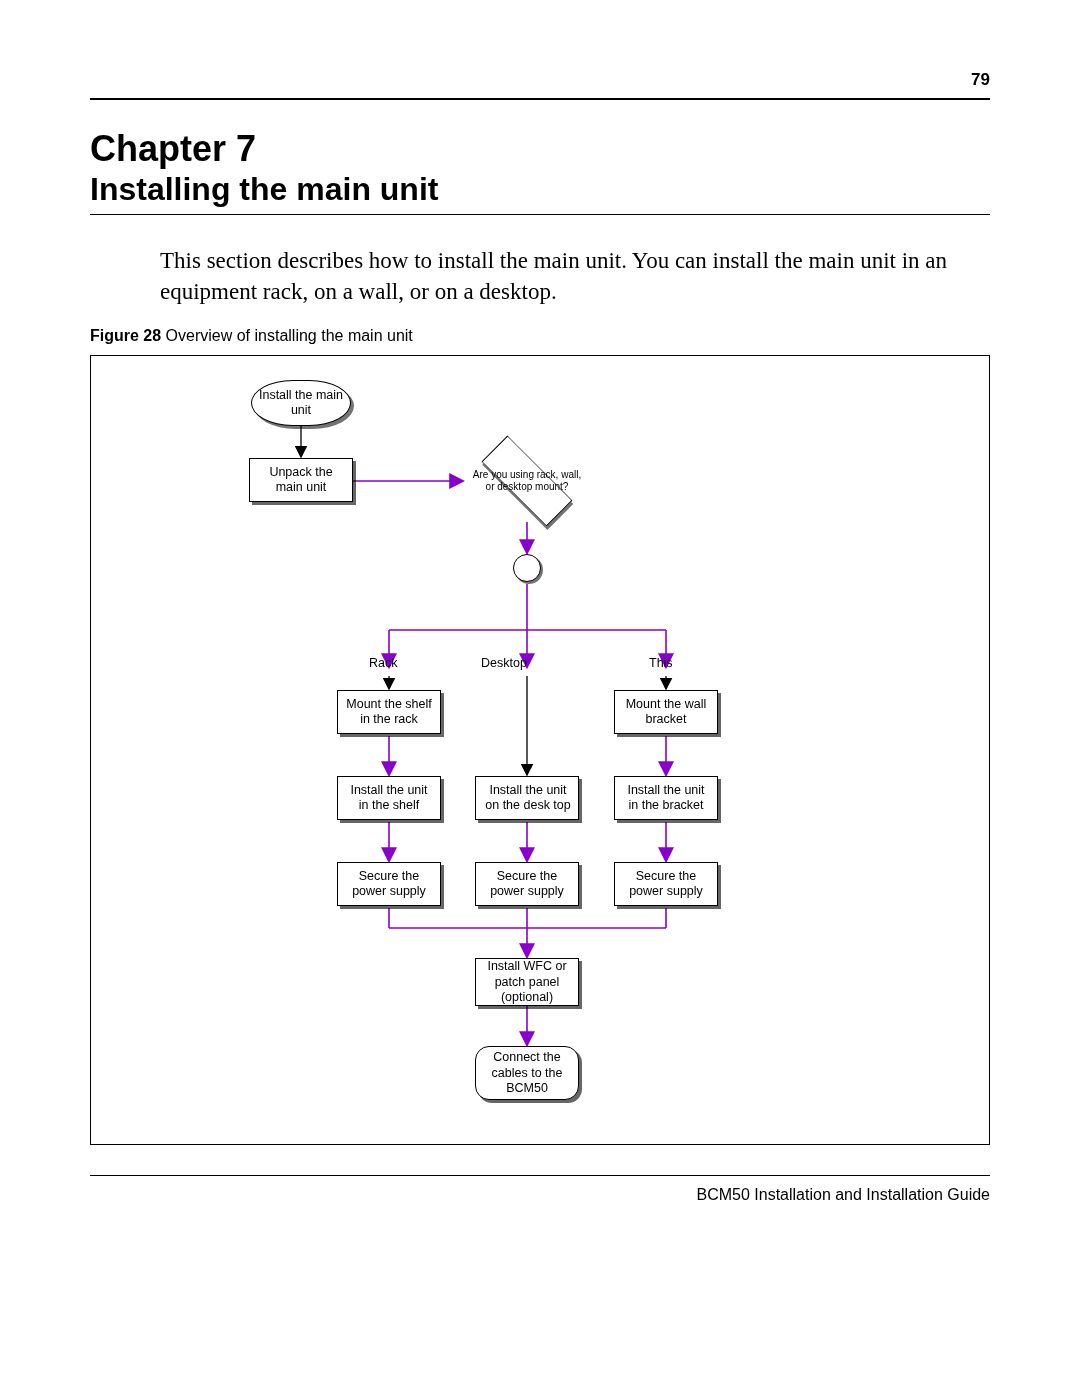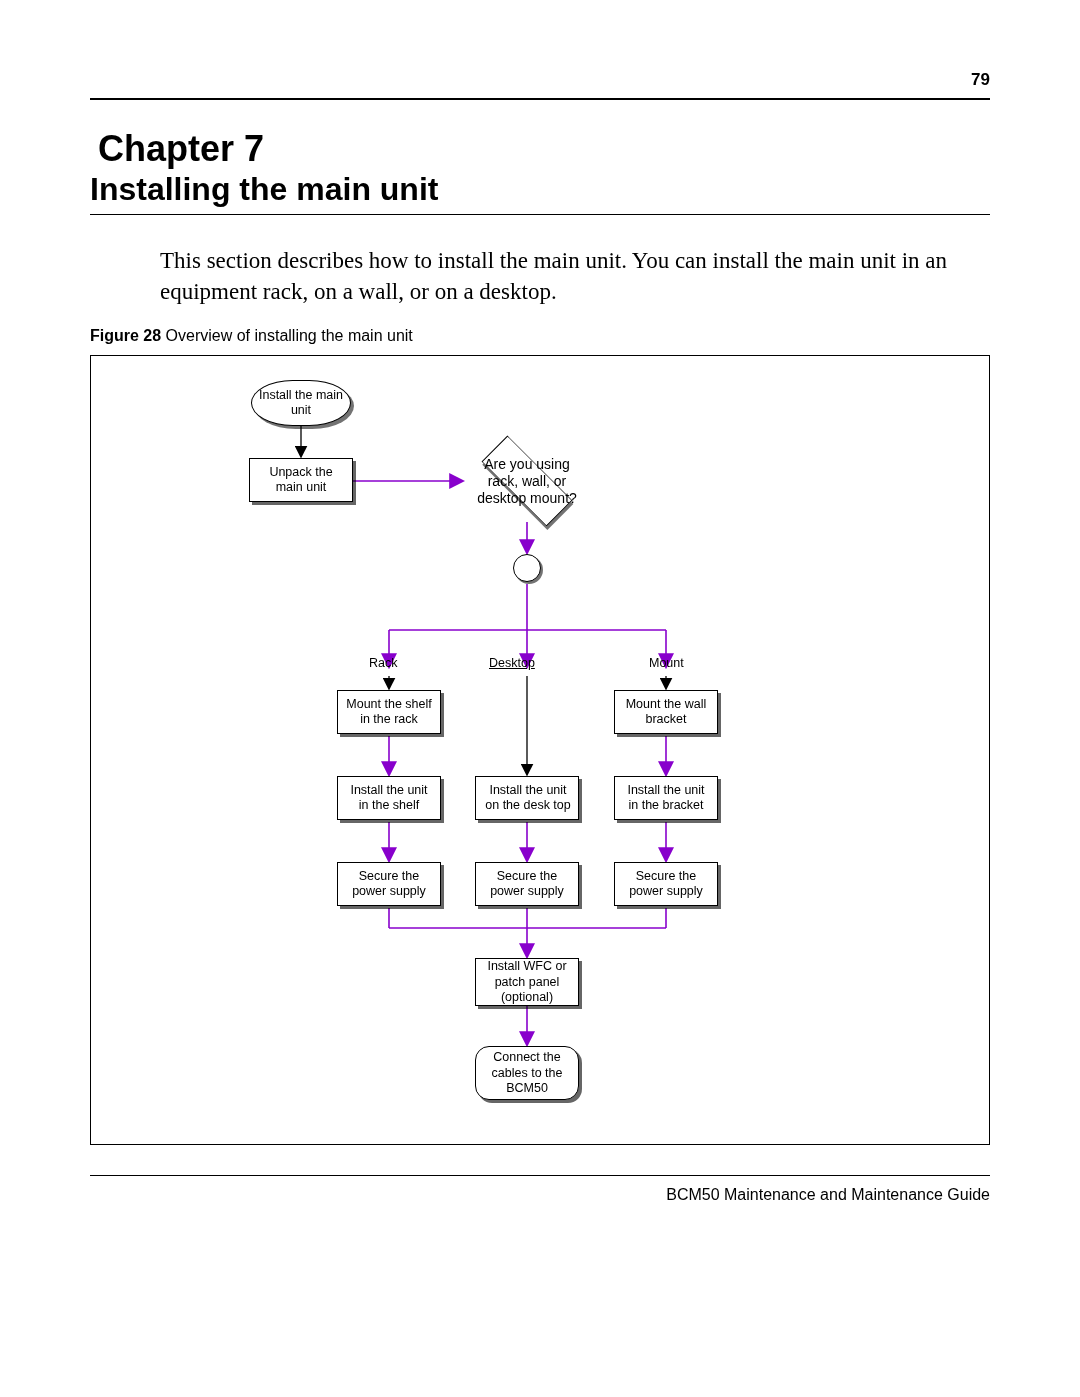--- a/index.html
+++ b/index.html
@@ -25,21 +25,20 @@
     border: none;
     border-top: 2px solid #000;
     margin-bottom: 28px;
   }
   .chapter-title {
     font-family: Arial, Helvetica, sans-serif;
     font-weight: bold;
     font-size: 36px;
     line-height: 1.15;
     margin-bottom: 2px;
-    margin-left: 8px;
   }
   .chapter-subtitle {
     font-family: Arial, Helvetica, sans-serif;
     font-weight: bold;
     font-size: 32px;
     margin-bottom: 6px;
   }
   .mid-rule {
     border: none;
     border-top: 1.5px solid #000;
@@ -117,21 +116,21 @@
     background: #fff;
     border: 1px solid #000;
     transform: translate(-50%, -50%) rotate(45deg) scaleY(0.63);
     box-shadow: 3px 3px 0 rgba(0,0,0,0.55);
   }
   .fdiamond .dtext {
     position: absolute;
     left: 0; right: 0; top: 50%;
     transform: translateY(-50%);
     font-family: Arial, Helvetica, sans-serif;
-    font-size: 14px;
+    font-size: 10px;
     text-align: center;
     line-height: 1.2;
     padding: 0 8px;
   }
   .fcircle {
     position: absolute;
     width: 28px; height: 28px;
     border-radius: 50%;
     background: #fff;
     border: 1px solid #000;
@@ -219,36 +218,36 @@
     <div class="fnode fbox" style="left:158px; top:102px; width:104px; height:44px;">Unpack the main unit</div>
 
     <div class="fdiamond" style="left:371px; top:84px;">
       <div class="dshape"></div>
       <div class="dtext">Are you using rack, wall, or desktop mount?</div>
     </div>
 
     <div class="fcircle" style="left:422px; top:198px;"></div>
 
     <div class="fbranch" style="left:278px; top:300px; width:40px;">Rack</div>
-    <div class="fbranch" style="left:398px; top:300px; width:54px;text-decoration:underline;">Desktop</div>
-    <div class="fbranch" style="left:558px; top:300px; width:36px;">Mount</div>
+    <div class="fbranch" style="left:390px; top:300px; width:54px;">Desktop</div>
+    <div class="fbranch" style="left:558px; top:300px; width:36px;">This</div>
 
     <div class="fnode fbox" style="left:246px; top:334px; width:104px; height:44px;">Mount the shelf in the rack</div>
     <div class="fnode fbox" style="left:246px; top:420px; width:104px; height:44px;">Install the unit in the shelf</div>
     <div class="fnode fbox" style="left:246px; top:506px; width:104px; height:44px;">Secure the power supply</div>
 
     <div class="fnode fbox" style="left:384px; top:420px; width:104px; height:44px;padding-left:8px;">Install the unit on the desk top</div>
     <div class="fnode fbox" style="left:384px; top:506px; width:104px; height:44px;">Secure the power supply</div>
 
     <div class="fnode fbox" style="left:523px; top:334px; width:104px; height:44px;">Mount the wall bracket</div>
     <div class="fnode fbox" style="left:523px; top:420px; width:104px; height:44px;">Install the unit in the bracket</div>
     <div class="fnode fbox" style="left:523px; top:506px; width:104px; height:44px;">Secure the power supply</div>
 
     <div class="fnode fbox" style="left:384px; top:602px; width:104px; height:48px;">Install WFC or patch panel (optional)</div>
 
     <div class="fnode fround" style="left:384px; top:690px; width:104px; height:54px;">Connect the cables to the BCM50</div>
 
   </div>
 
   <hr class="footer-rule">
-  <div class="footer-text">BCM50 Maintenance and Maintenance Guide</div>
+  <div class="footer-text">BCM50 Installation and Installation Guide</div>
 
 </div>
 
 </body></html>

